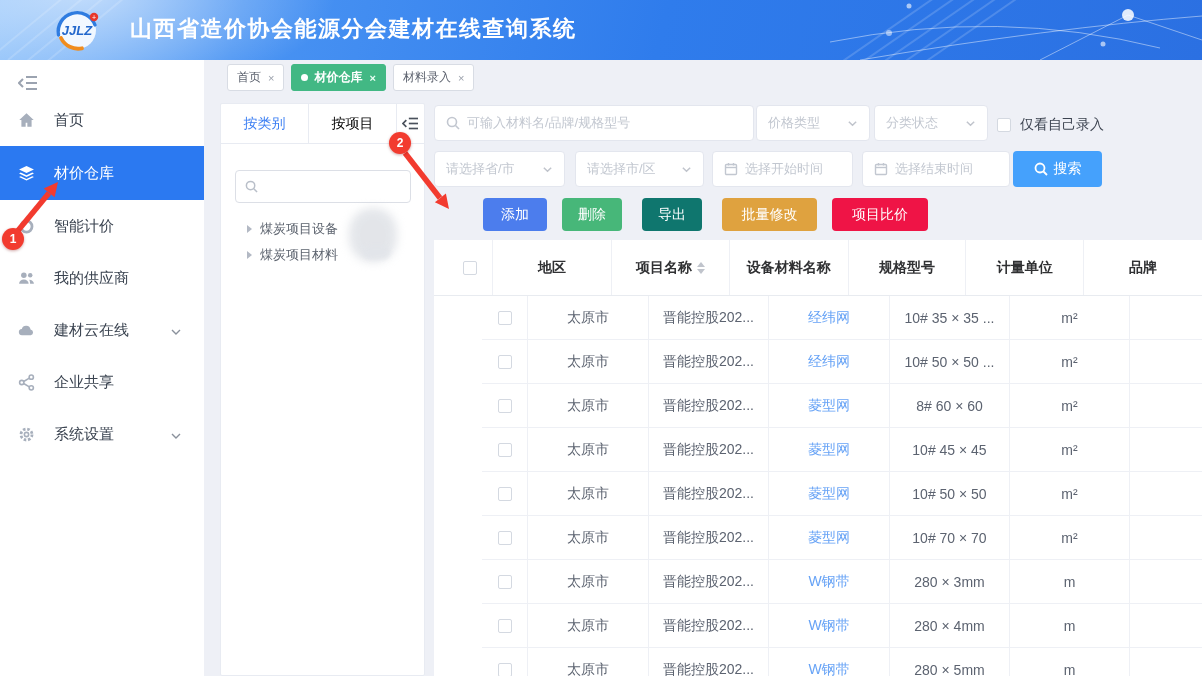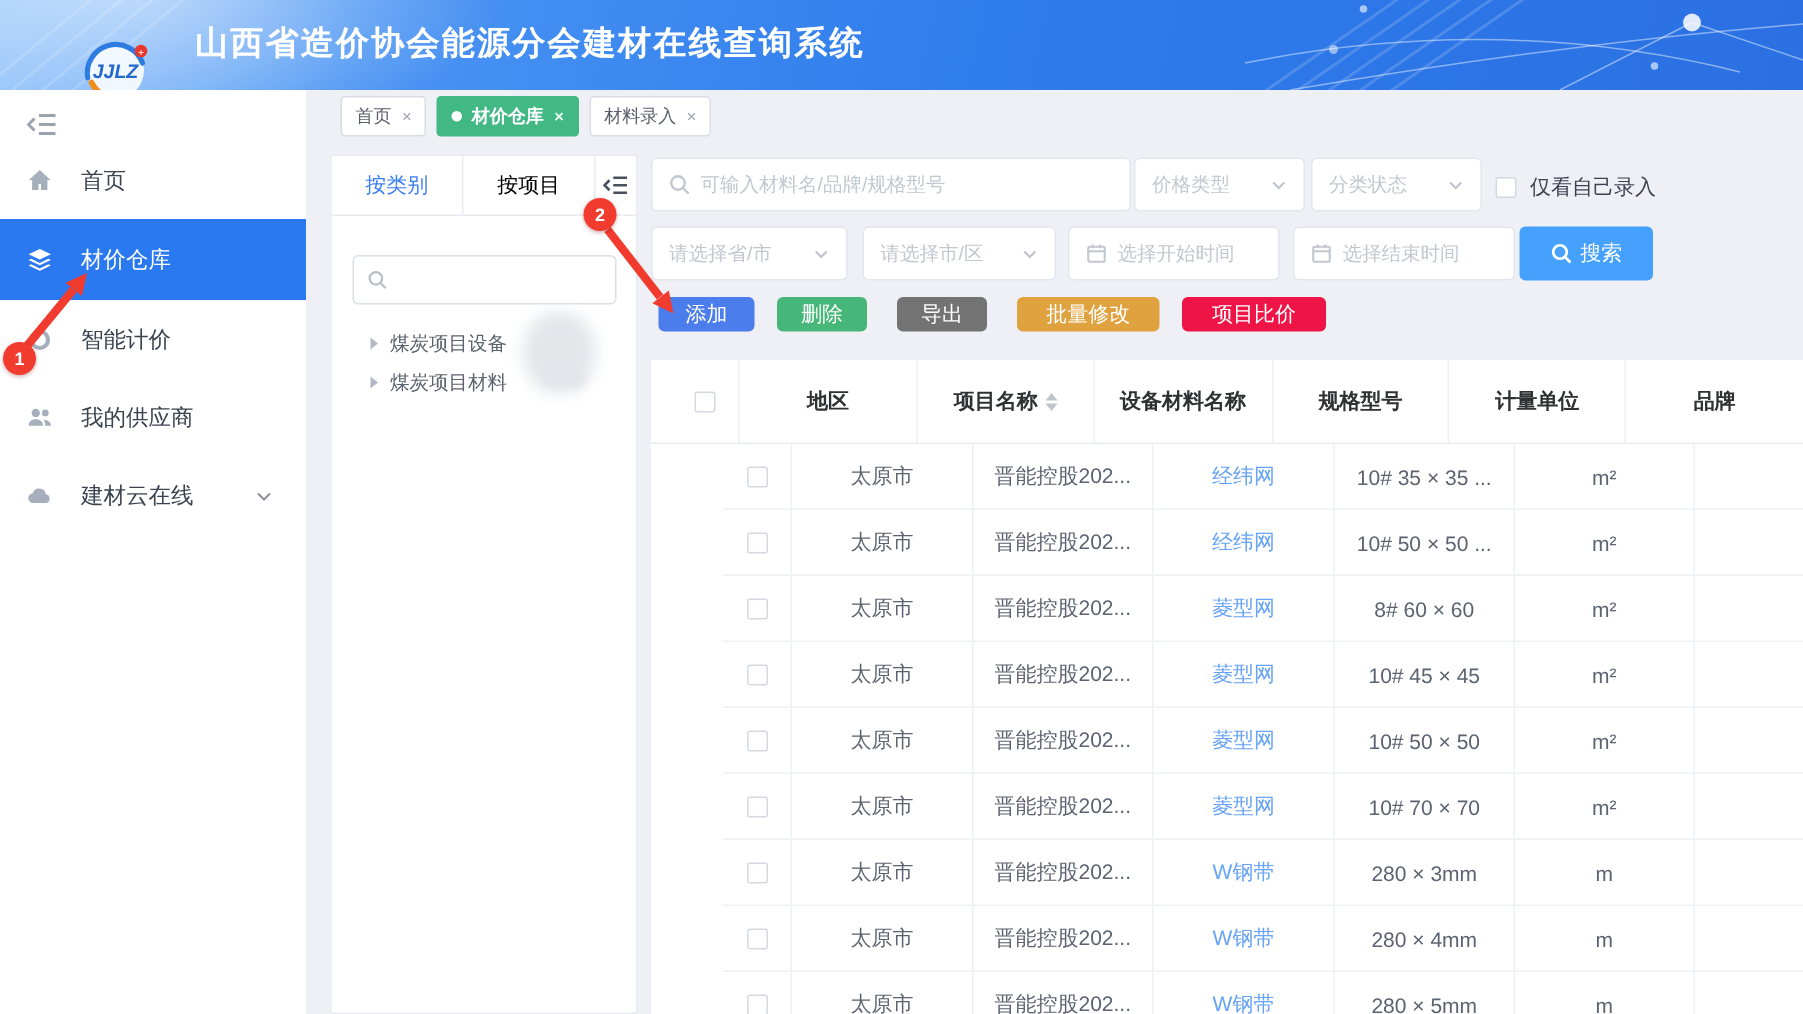--- a/index.html
+++ b/index.html
@@ -5,21 +5,21 @@
   * { margin:0; padding:0; box-sizing:border-box; }
   html,body { width:1202px; height:676px; overflow:hidden; }
   body { position:relative; font-family:"Liberation Sans","DejaVu Sans",sans-serif; background:#eef0f6; color:#333; }
 
   
   .app-header { position:absolute; left:0; top:0; width:1202px; height:60px;
     background:linear-gradient(104deg,#8cc0fa 0%,#4a94f3 20%,#2f7cec 55%,#2b70e2 100%); overflow:hidden; }
   .app-header .flare { position:absolute; left:-40px; top:-60px; width:420px; height:180px;
     background:radial-gradient(ellipse at 30% 30%, rgba(255,255,255,.55), rgba(255,255,255,0) 60%); }
   .header-deco { position:absolute; left:0; top:0; width:1202px; height:60px; }
-  .logo { position:absolute; left:52px; top:24px; width:50px; height:46px; }
+  .logo { position:absolute; left:52px; top:7px; width:50px; height:46px; }
   .app-title { position:absolute; left:130px; top:14px; font-size:22px; font-weight:bold; color:#fff; letter-spacing:1.5px; }
 
   
   .sidebar { position:absolute; left:0; top:60px; width:204px; height:616px; background:#fff; }
   .fold-btn { position:absolute; left:18px; top:14px; width:20px; height:18px; color:#9ba3b0; cursor:pointer; }
   .side-nav { position:absolute; left:0; top:34px; width:204px; }
   .side-item { height:52px; display:flex; align-items:center; padding-left:18px; font-size:15px; color:#3a4350; cursor:pointer; position:relative; }
   .side-item .s-icon { width:17px; height:17px; color:#a7afbc; margin-right:19px; flex:none; }
   .side-item .s-icon svg { width:100%; height:100%; display:block; }
   .side-item.active { background:var(--c-sidebar_active,#2b79f1); color:#fff; height:54px; }
@@ -61,22 +61,22 @@
   .f-input svg { width:14px; height:14px; color:#c2c7d0; flex:none; }
   .f-select .chev-s { margin-left:auto; width:11px; height:11px; color:#c0c4cc; }
   .only-mine { position:absolute; left:793px; top:56px; display:flex; align-items:center; gap:9px; cursor:pointer; }
   .cb { width:14px; height:14px; border:1px solid #d4d9e1; border-radius:2px; background:#fff; }
   .only-mine span { font-size:14px; color:#3c4350; }
   .search-btn { position:absolute; left:809px; top:91px; width:89px; height:36px; background:var(--c-search_blue,#45a1fc);
     border-radius:4px; color:#fff; font-size:14px; display:flex; align-items:center; justify-content:center; gap:6px; cursor:pointer; }
   .search-btn svg { width:14px; height:14px; color:#fff; }
 
   .actions { position:absolute; left:231px; top:138px; width:660px; }
-  .act-btn { position:absolute; top:0; height:23px; border-radius:4px; color:#fff; font-size:14px;
-    display:flex; align-items:center; justify-content:center; cursor:pointer; }
+  .act-btn { position:absolute; top:0; height:33px; border-radius:4px; color:#fff; font-size:14px;
+    display:flex; align-items:center; justify-content:center; cursor:pointer;margin-left:44px; }
 
   
   .table-card { position:absolute; left:230px; top:180px; width:768px; height:436px; background:#fff; overflow:hidden; }
   .tr { display:flex; width:768px; }
   .tr.head { height:56px; font-weight:bold; color:#303133; font-size:14px; border-bottom:1px solid #e8ebf0;padding-left:14px; }
   .tr.row { height:44px; font-size:14px; color:#5c6370; border-bottom:1px solid #eef0f5;margin-left:48px; }
   .td { display:flex; align-items:center; justify-content:center; border-right:1px solid #eef0f5; text-align:center; overflow:hidden; white-space:nowrap; }
   .td:last-child { border-right:none; }
   .c0{width:46px;} .c1{width:121px;} .c2{width:120px;} .c3{width:121px;} .c4{width:120px;} .c5{width:120px;} .c6{width:120px;}
   .link { color:var(--c-link_blue,#67a3f6); cursor:pointer; }
@@ -183,20 +183,44 @@
         <span class="s-icon">
           <svg viewBox="0 0 16 16" fill="currentColor">
             <path d="M4 12.5a3 3 0 0 1-.4-6A4.2 4.2 0 0 1 11.8 7 2.8 2.8 0 0 1 12 12.5z"></path>
           </svg>
         </span>
         <span>建材云在线</span>
         <span class="chev"><svg viewBox="0 0 12 12" fill="none" stroke="currentColor" stroke-width="1.4">
             <path d="M2 4 L6 8 L10 4"></path>
           </svg></span>
       </div>
+      <div class="side-item">
+        <span class="s-icon">
+          <svg viewBox="0 0 16 16" fill="none" stroke="currentColor" stroke-width="1.5">
+            <circle cx="12.5" cy="3" r="2"></circle>
+            <circle cx="3.5" cy="8" r="2"></circle>
+            <circle cx="12.5" cy="13" r="2"></circle>
+            <line x1="5.3" y1="7" x2="10.7" y2="3.9"></line>
+            <line x1="5.3" y1="9" x2="10.7" y2="12.1"></line>
+          </svg>
+        </span>
+        <span>企业共享</span>
+      </div>
+      <div class="side-item">
+        <span class="s-icon">
+          <svg viewBox="0 0 16 16" fill="none" stroke="currentColor">
+            <circle cx="8" cy="8" r="5.2" stroke-width="2.6" stroke-dasharray="2.4 1.7"></circle>
+            <circle cx="8" cy="8" r="2" stroke-width="1.5"></circle>
+          </svg>
+        </span>
+        <span>系统设置</span>
+        <span class="chev"><svg viewBox="0 0 12 12" fill="none" stroke="currentColor" stroke-width="1.4">
+            <path d="M2 4 L6 8 L10 4"></path>
+          </svg></span>
+      </div>
     </div>
 </div>
 
 <div class="content">
 
   <div class="wtabs" id="wtabs">
       <div class="wtab">
         <span>首页</span>
         <span class="x">×</span>
       </div>
@@ -302,21 +326,21 @@
     <svg viewBox="0 0 14 14" fill="none" stroke="currentColor" stroke-width="1.8">
       <circle cx="6" cy="6" r="4.5"></circle>
         <line x1="9.5" y1="9.5" x2="13" y2="13"></line>
     </svg>
     <span>搜索</span>
   </div>
 
   <div class="actions" id="actions">
       <div class="act-btn" style="left: 4px; width: 64px; background: rgb(76, 125, 237);">添加</div>
       <div class="act-btn" style="left: 83px; width: 60px; background: rgb(71, 183, 121);">删除</div>
-      <div class="act-btn" style="left: 163px; width: 60px; background: #737373;">导出</div>
+      <div class="act-btn" style="left: 163px; width: 60px; background: #0f766e;">导出</div>
       <div class="act-btn" style="left: 243px; width: 95px; background: rgb(223, 162, 63);">批量修改</div>
       <div class="act-btn" style="left: 353px; width: 96px; background: rgb(239, 20, 70);">项目比价</div>
     </div>
 
   <div class="table-card" id="table-card">
       <div class="tr head">
         <div class="td c0">
           <div class="cb"></div>
         </div>
         <div class="td c1">

